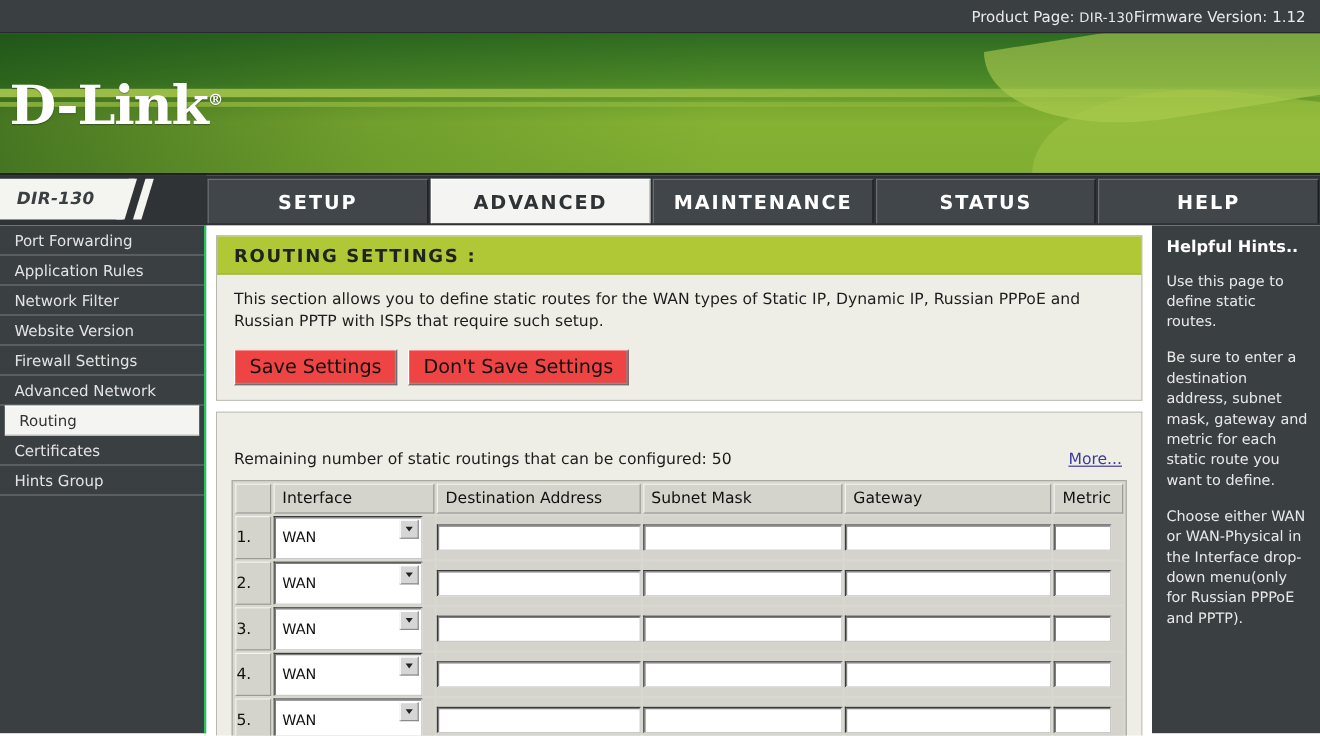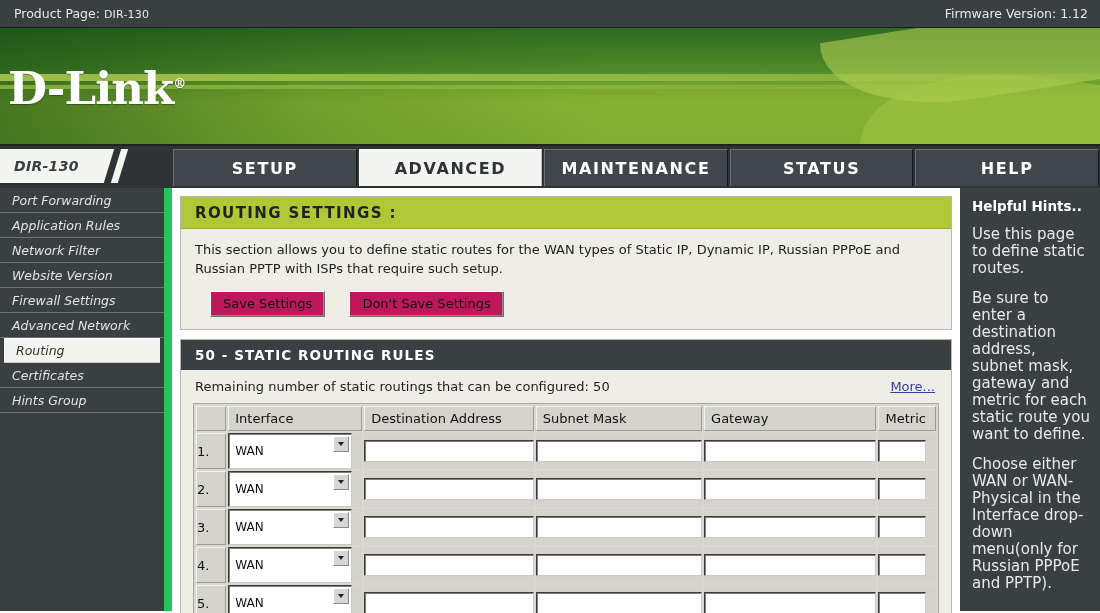--- a/index.html
+++ b/index.html
@@ -11,21 +11,21 @@
     font-family: "DejaVu Sans", "Liberation Sans", sans-serif;
   }
 
   #app { position: relative; width: 1100px; height: 613px; overflow: hidden; }
 
   
   .topbar {
     height: 28px; width: 100%;
     background: #3a3f42;
     color: #e9eaea;
-    display: flex; align-items: center; justify-content: space-between;
+    display: flex; align-items: center; justify-content: flex-end;
     padding: 0 12px 0 14px;
     font-size: 12.5px;
     border-bottom: 1px solid #1b1e20;
   }
   .topbar .prod-model { font-size: 11px; letter-spacing: .2px; }
   .topbar .fw { font-size: 12.5px; }
 
   
   .banner {
     position: relative;
@@ -143,22 +143,22 @@
     white-space: nowrap;
     pointer-events: none;
     z-index: 5;
   }
 
   
   .sidebar {
     width: 172px; flex: 0 0 172px;
     background: #3a3f42;
     padding-top: 0;
-    border-right: 8px solid #22c55e;
-    position: relative; z-index: 6; font-style: italic;
+    border-right: 2px solid #22c55e;
+    position: relative; z-index: 6;
   }
   .side-item {
     height: 25px;
     display: flex; align-items: center;
     padding-left: 12px;
     color: #e2e3e3;
     font-size: 12.5px;
     border-bottom: 1px solid #6e7376;
     cursor: pointer;
   }
@@ -196,49 +196,48 @@
     padding: 11px 14px 12px 14px;
     background: #eeeee6;
   }
   .panel-desc {
     font-size: 13px; color: #1d1d1d; line-height: 19px;
     max-width: 720px;
     margin: 0 0 13px 0;
   }
   .btn-row { display: flex; gap: 9px; }
   .btn {
-    background: #be185d;
+    background: #ef4444;
     border: 1px solid #707070;
     border-top-color: #ffffff;
     border-left-color: #ffffff;
     box-shadow: inset -1px -1px 0 #8d8d8d;
-    font-size: 13px;
+    font-size: 16px;
     color: #111;
     padding: 4px 12px 5px 12px;
     cursor: pointer;
     font-family: "DejaVu Sans", "Liberation Sans", sans-serif;
-    margin-left: 15px;
   }
 
   .panel-head-dark {
     background: #3a3f42;
     color: #ffffff;
     font-size: 13.5px; font-weight: bold;
     letter-spacing: 1.1px;
     padding: 7px 12px 7px 14px;
   }
 
   .rules-body { padding: 9px 12px 12px 12px; background: #eeeee6; }
   .rules-meta {
     display: flex; align-items: baseline; justify-content: space-between;
     font-size: 13px; color: #1d1d1d;
     padding: 0 4px 9px 2px;
   }
   .rules-meta a {
-    color: #3a3a9e; text-decoration: underline; font-size: 13px;
+    color: #3a3a9e; text-decoration: underline; font-size: 13px; margin-top: 23px;
   }
 
   table.rules {
     border-collapse: separate;
     border-spacing: 2px;
     width: 100%;
     background: #d8d8d0;
     border: 1px solid #a9a9a2;
   }
   table.rules th, table.rules td {
@@ -322,21 +321,21 @@
     position: relative; z-index: 6;
   }
   .hints h3 {
     margin: 0 0 12px 0;
     font-size: 13.5px;
     font-weight: bold;
     color: #ffffff;
   }
   .hints p {
     margin: 0 0 13px 0;
-    font-size: 15px;
+    font-size: 12px;
     line-height: 17px;
   }
 </style>
 </head>
 <body>
 
 <div id="app">
 
   <div class="topbar">
     <div>
@@ -393,21 +392,20 @@
         <div class="panel-body">
           <p class="panel-desc">This section allows you to define static routes for the WAN types of Static IP, Dynamic IP, Russian PPPoE and Russian PPTP with ISPs that require such setup.</p>
           <div class="btn-row">
             <button class="btn">Save Settings</button>
             <button class="btn">Don't Save Settings</button>
           </div>
         </div>
       </div>
 
       <div class="panel">
-        <div class="panel-head-dark">50 - STATIC ROUTING RULES</div>
         <div class="rules-body">
           <div class="rules-meta">
             <span>Remaining number of static routings that can be configured: 50</span>
             <a href="#">More...</a>
           </div>
 
           <table class="rules">
             <thead>
               <tr>
                 <th class="col-idx"></th>

